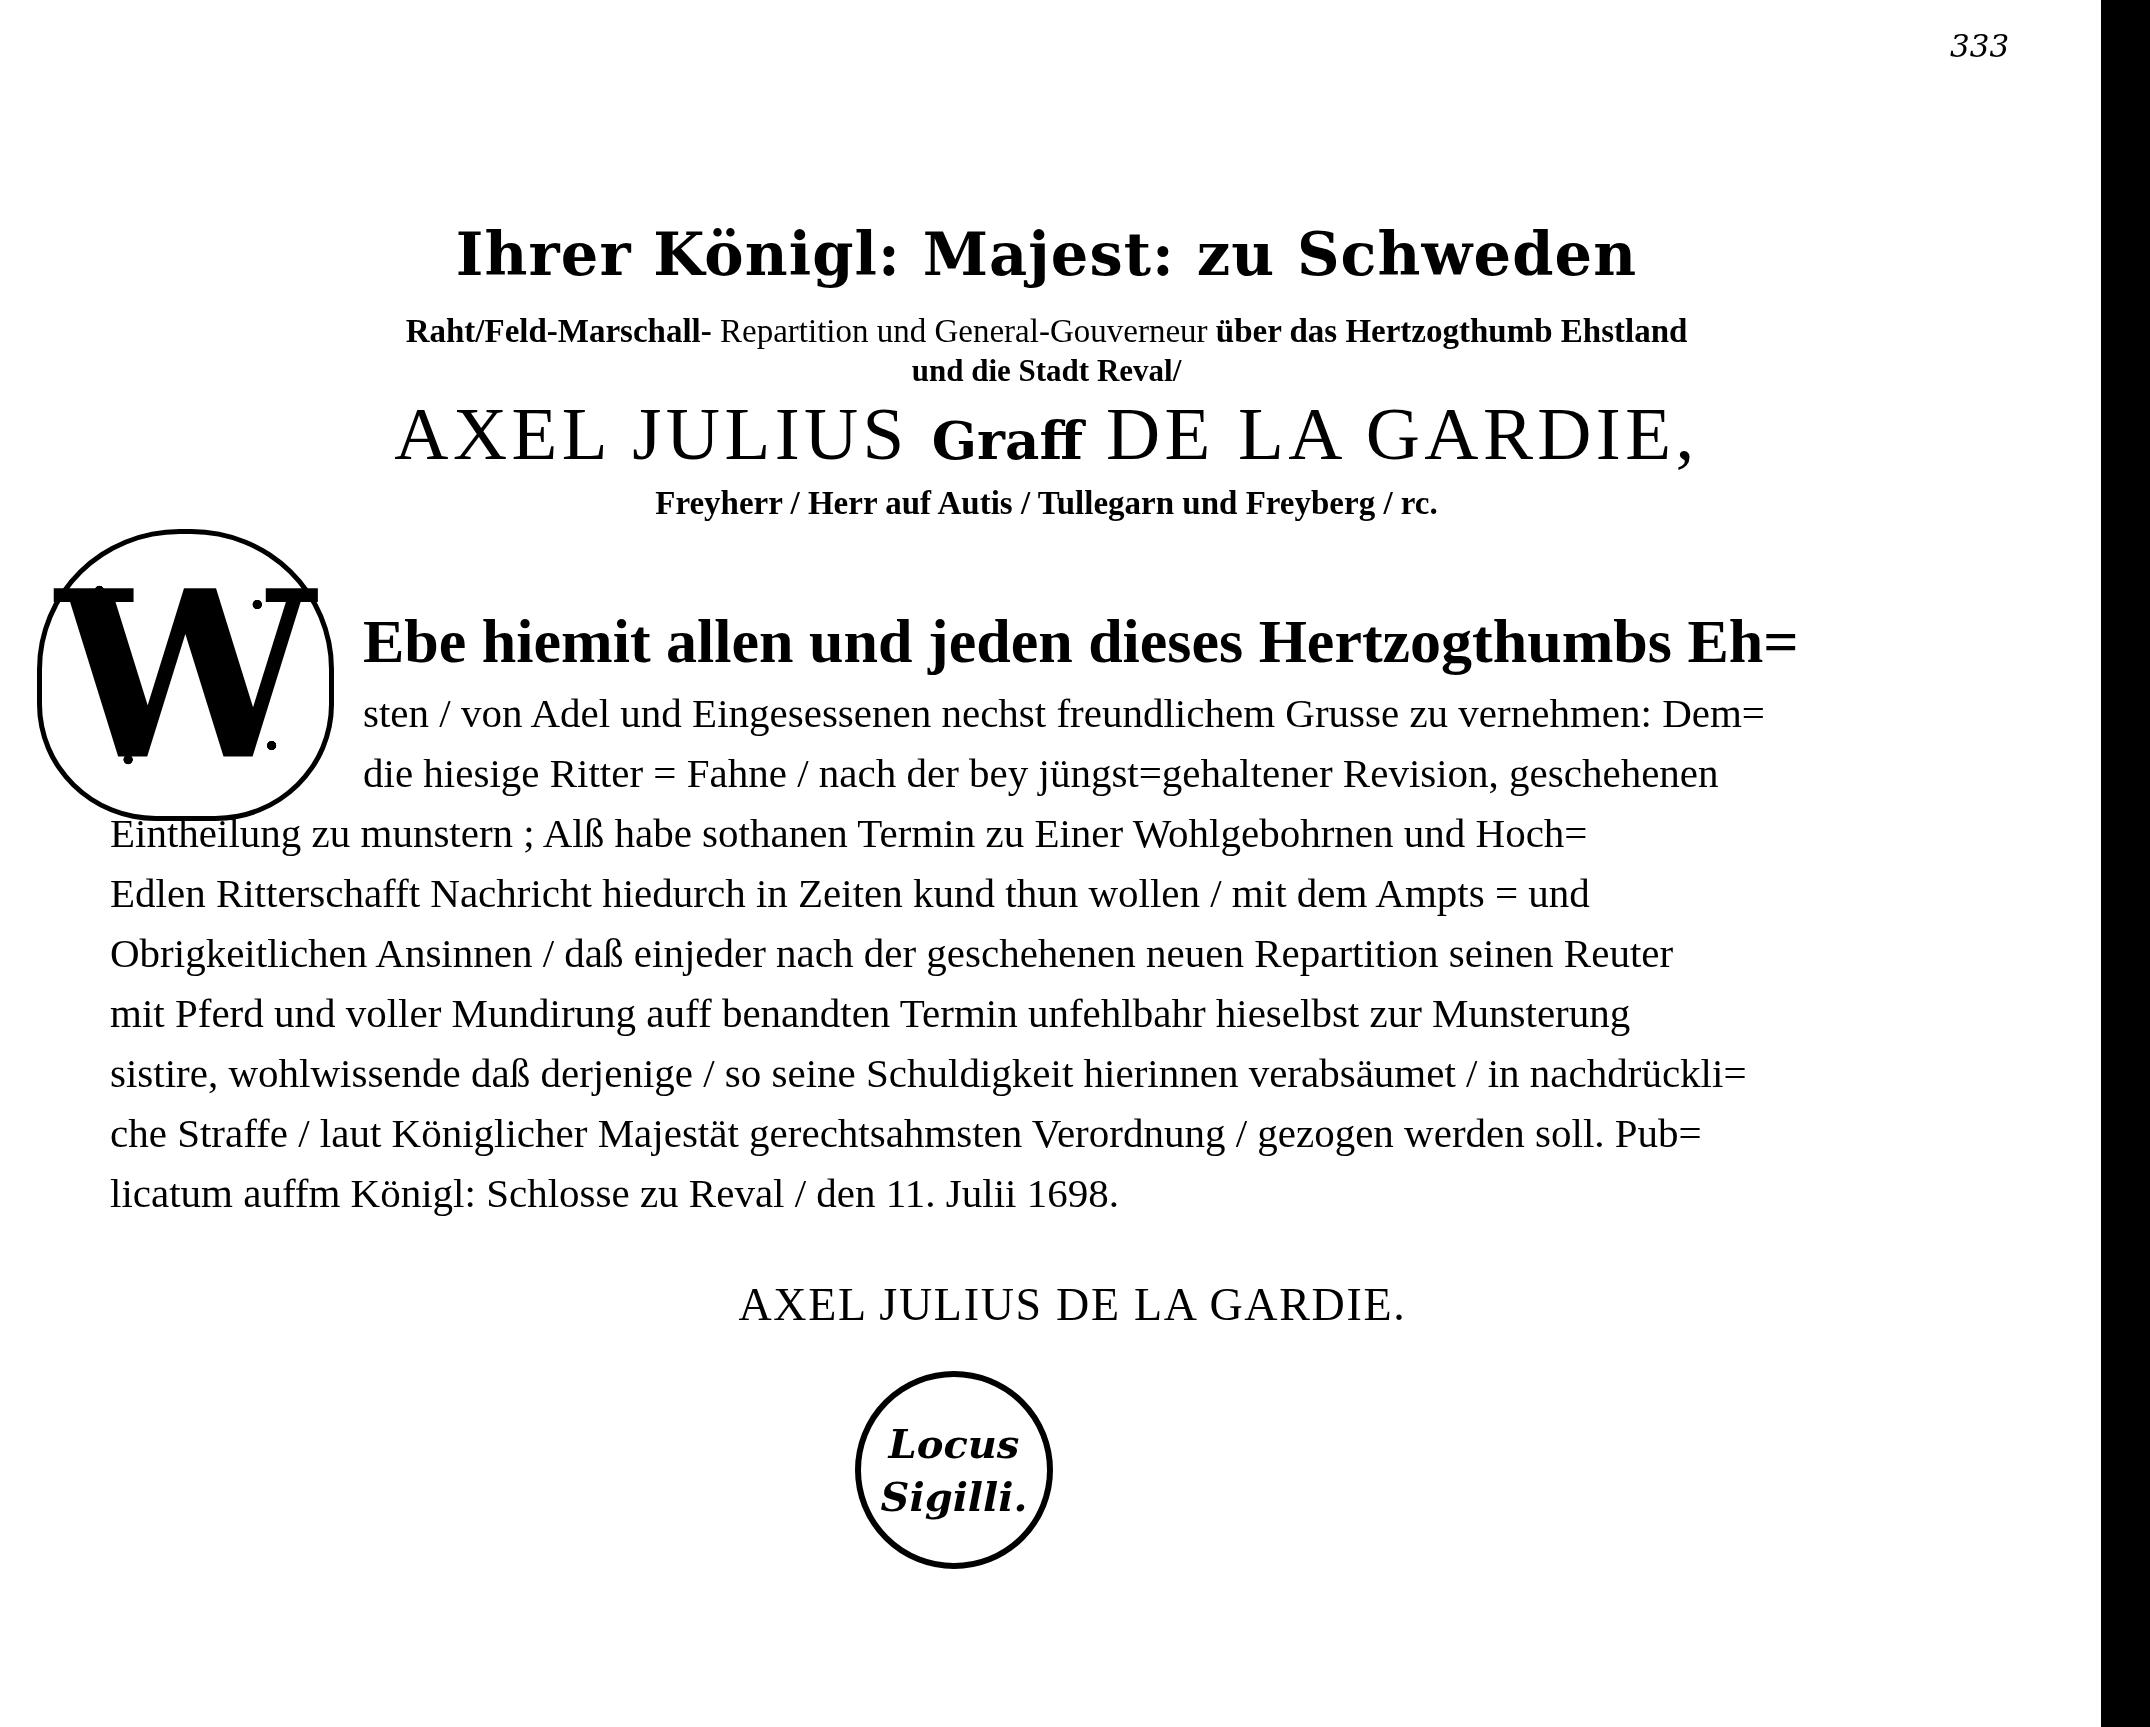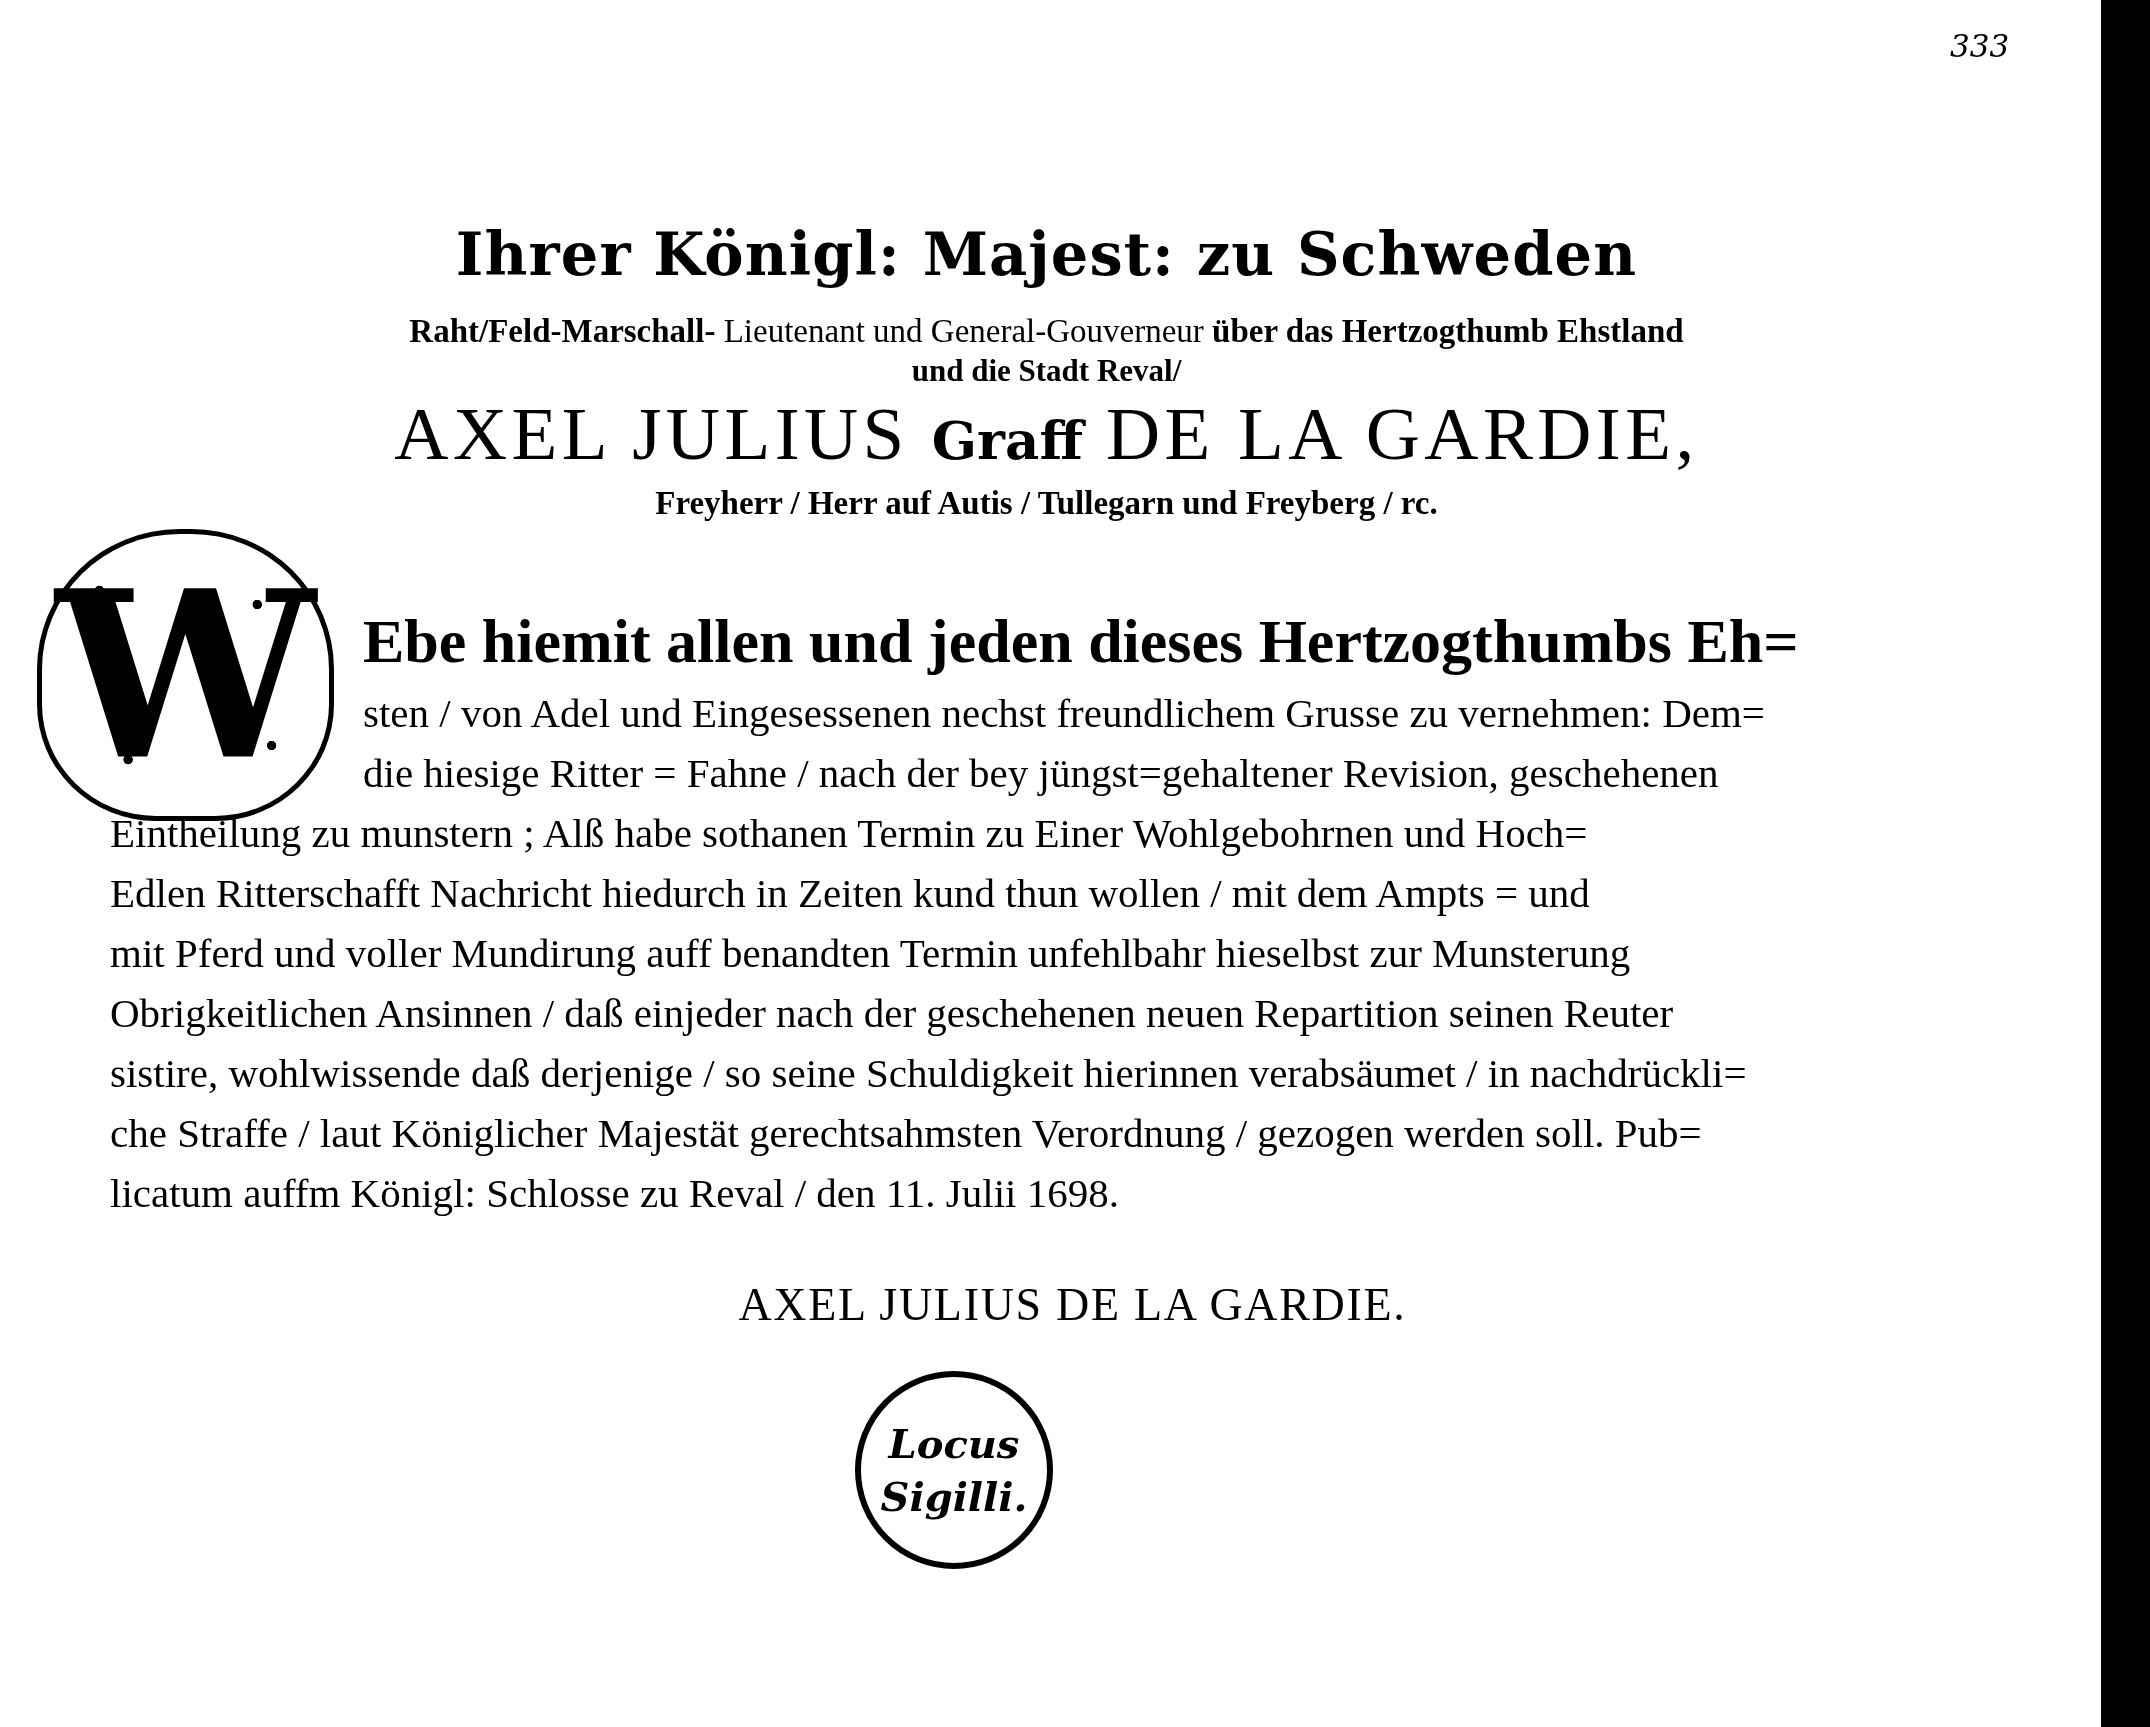--- a/index.html
+++ b/index.html
@@ -48,21 +48,21 @@
 <body>
 
 <div class="edge"></div>
 
 <div class="pageno">333</div>
 
 <div class="center l1">Ihrer Königl: Majest: zu Schweden</div>
 
 <div class="center l2">
   <span>Raht/Feld-Marschall-</span>
-  <span class="rom">Lieutenant und General-Gouverneur</span>
+  <span class="rom">Repartition und General-Gouverneur</span>
   <span>über das Hertzogthumb Ehstland</span>
 </div>
 
 <div class="center l3">und die Stadt Reval/</div>
 
 <div class="center l4">
   <span>AXEL JULIUS</span>
   <span class="graff">Graff</span>
   <span>DE LA GARDIE,</span>
 </div>
@@ -72,22 +72,22 @@
 <div class="initial">
   <span>W</span>
 </div>
 
 <div class="body-text">
   <span class="line first">Ebe hiemit allen und jeden dieses Hertzogthumbs Eh=</span>
   <span class="line ind">sten / von Adel und Eingesessenen nechst freundlichem Grusse zu vernehmen: Dem=</span>
   <span class="line ind">die hiesige Ritter = Fahne / nach der bey jüngst=gehaltener Revision, geschehenen</span>
   <span class="line">Eintheilung zu munstern ; Alß habe sothanen Termin zu Einer Wohlgebohrnen und Hoch=</span>
   <span class="line">Edlen Ritterschafft Nachricht hiedurch in Zeiten kund thun wollen / mit dem Ampts = und</span>
+  <span class="line">Obrigkeitlichen Ansinnen / daß einjeder nach der geschehenen neuen Repartition seinen Reuter</span>
   <span class="line">mit Pferd und voller Mundirung auff benandten Termin unfehlbahr hieselbst zur Munsterung</span>
-  <span class="line">Obrigkeitlichen Ansinnen / daß einjeder nach der geschehenen neuen Repartition seinen Reuter</span>
   <span class="line">sistire, wohlwissende daß derjenige / so seine Schuldigkeit hierinnen verabsäumet / in nachdrückli=</span>
   <span class="line">che Straffe / laut Königlicher Majestät gerechtsahmsten Verordnung / gezogen werden soll. Pub=</span>
   <span class="line">licatum auffm Königl: Schlosse zu Reval / den 11. Julii 1698.</span>
 </div>
 
 <div class="center sig">AXEL JULIUS DE LA GARDIE.</div>
 
 <div class="seal">
   <span>Locus</span>
   <span>Sigilli.</span>

